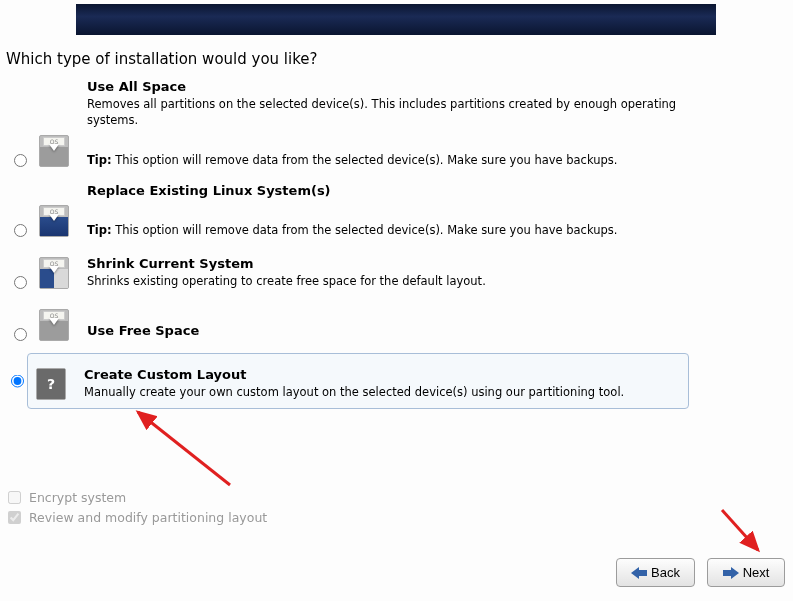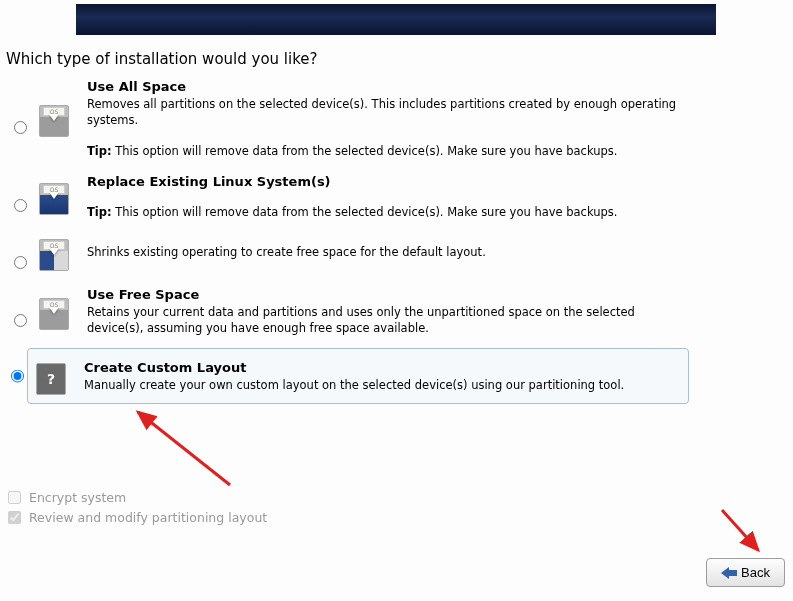--- a/index.html
+++ b/index.html
@@ -28,21 +28,21 @@
       color: #000;
     }
     .options-wrap {
       position: absolute;
       left: 9px;
       top: 75px;
       width: 680px;
     }
     .option-row {
       display: flex;
-      align-items: center;
+      align-items: flex-end;
       padding: 4px 0 12px 0;
       position: relative;
     }
     .radio-col {
       width: 22px;
       display: flex;
       align-items: center;
       justify-content: center;
       padding-top: 18px;
     }
@@ -100,21 +100,21 @@
       align-items: center;
       justify-content: center;
     }
     .text-col {
       flex: 1;
       padding-left: 10px;
       padding-top: 0;
     }
     .opt-title { font-weight: bold; font-size: 13px; color: #000; margin-bottom: 3px; }
     .opt-desc { font-size: 11.5px; color: #000; line-height: 1.35; }
-    .opt-tip { margin-top: 16px; font-size: 11.5px; color: #000; }
+    .opt-tip { margin-top: 25px; font-size: 11.5px; color: #000; }
     .tip-label { font-weight: bold; }
     .option-row.selected {
       background: #f5f9fc;
       border: 1px solid #a8bed8;
       border-radius: 4px;
       margin-left: 18px;
       padding: 8px 4px 8px 0;
     }
     .option-row.selected .radio-col {
       position: absolute;
@@ -216,38 +216,38 @@
         <input type="radio" name="ptype" style="">
       </div>
     <div class="icon-col">
       <div class="disk-icon">
         <div class="os-label">OS</div>
         <div class="arrow-down"></div>
         <div class="bottom-teal"></div>
       </div>
     </div>
     <div class="text-col">
+      <div class="opt-title">Shrink Current System</div>
       <div class="opt-desc">Shrinks existing operating to create free space for the default layout.</div>
     </div>
   </div>
 
   <div class="option-row">
     <div class="radio-col">
         <input type="radio" name="ptype" style="">
       </div>
     <div class="icon-col">
       <div class="disk-icon">
         <div class="os-label">OS</div>
         <div class="arrow-down"></div>
         <div class="bottom-gray"></div>
       </div>
     </div>
     <div class="text-col">
       <div class="opt-title">Use Free Space</div>
-      <div class="opt-desc">Retains your current data and partitions and uses only the unpartitioned space on the selected device(s), assuming you have enough free space available.</div>
     </div>
   </div>
 
   <div class="option-row selected">
     <div class="radio-col">
         <input type="radio" name="ptype" checked="" style="">
       </div>
     <div class="icon-col">
       <div class="disk-icon">
         <div class="q-mark">?</div>
@@ -271,20 +271,26 @@
     <span>Review and modify partitioning layout</span>
   </label>
 </div>
 
 <div class="btn-bar">
   <button class="nav-btn">
     <svg width="16" height="12">
         <polygon points="0,6 8,0 8,3 16,3 16,9 8,9 8,12" fill="#3262a8"></polygon>
       </svg>
     <span>Back</span>
+  </button>
+  <button class="nav-btn">
+    <svg width="16" height="12">
+        <polygon points="16,6 8,0 8,3 0,3 0,9 8,9 8,12" fill="#3262a8"></polygon>
+      </svg>
+    <span>Next</span>
   </button>
 </div>
 
 <svg class="arrow-annotation arrow1" viewBox="0 0 120 90">
   <defs>
       <marker id="ah1" markerWidth="8" markerHeight="8" refX="6" refY="3" orient="auto">
         <polygon points="0,0 7,3 0,6" fill="#e02020"></polygon>
       </marker>
     </defs>
   <line x1="110" y1="85" x2="18" y2="12" stroke="#e02020" stroke-width="3" marker-end="url(#ah1)"></line>

